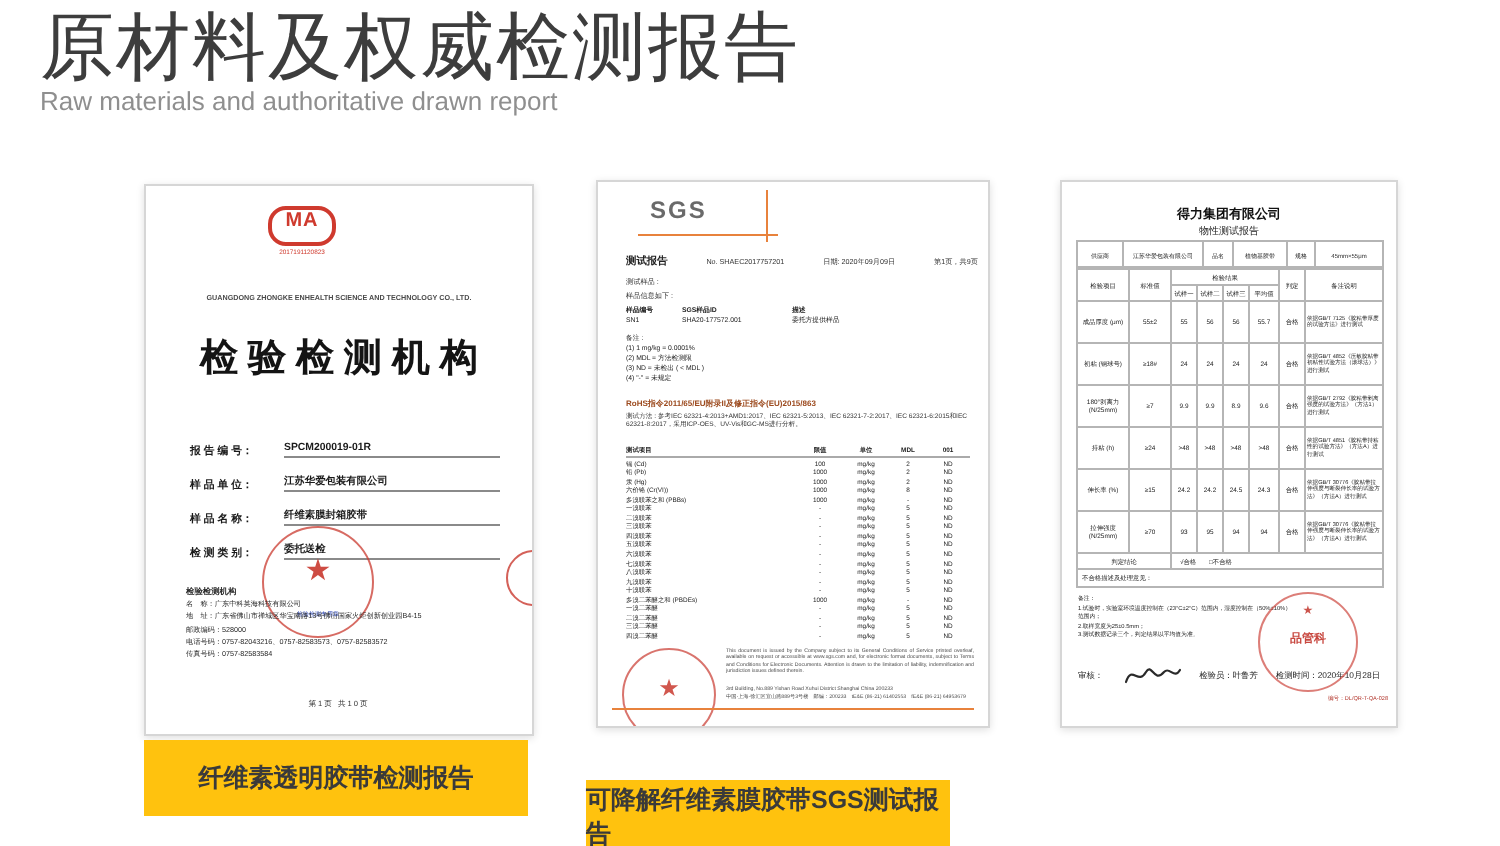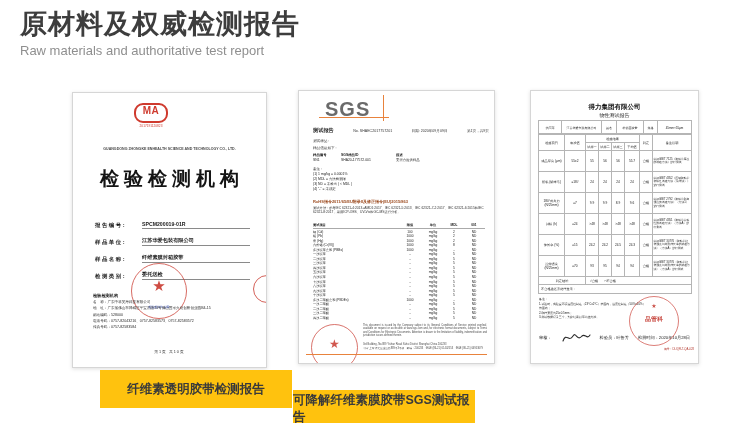--- a/index.html
+++ b/index.html
@@ -1,21 +1,21 @@
 <!DOCTYPE html>
 <html style="--accent-yellow: #ffc20e; --stamp-red: #c9392f; --sgs-orange: #e8823c;"><head>
 <meta charset="utf-8">
 <style>
   html,body{margin:0;padding:0;background:#fff;}
   body{font-family:"Liberation Sans","DejaVu Sans",sans-serif;}
   .stage{position:relative;width:750px;height:423px;background:#fff;overflow:hidden;}
 
   
   .hdr{position:absolute;left:20px;top:8px;}
-  .hdr-title{font-size:27px;font-weight:bold;color:#3d3d3d;letter-spacing:1px;line-height:32px;}
+  .hdr-title{font-size:37px;font-weight:normal;color:#3d3d3d;letter-spacing:1px;line-height:32px;}
   .hdr-sub{font-size:13px;color:#8f8f8f;margin-top:3px;}
 
   
   .doc{position:absolute;background:#fff;border:1px solid #d6d6d6;box-shadow:0 1px 4px rgba(0,0,0,.13);overflow:hidden;}
   .doc *{position:absolute;}
   .doc1{left:72px;top:92px;width:193px;height:274px;}
   .doc2{left:298px;top:90px;width:195px;height:272px;}
   .doc3{left:530px;top:90px;width:167px;height:272px;}
 
   
@@ -32,21 +32,21 @@
   .d1-stamp{left:58px;top:170px;width:54px;height:54px;border:1.6px solid rgba(201,57,47,.75);border-radius:50%;}
   .d1-stamp .star{left:0;right:0;top:14px;text-align:center;font-size:15px;color:rgba(201,57,47,.9);line-height:15px;}
   .d1-stamp .sub{left:0;right:0;bottom:9px;text-align:center;font-size:3px;color:#2b46b5;}
   .d1-org{left:20px;right:10px;top:200px;position:absolute;font-size:3.6px;color:#2a2a2a;line-height:6.2px;}
   .d1-org .org-h{position:static;display:block;font-size:4.2px;font-weight:bold;}
   .d1-org .org-l{position:static;display:block;}
   .edge-stamp{right:-15px;top:182px;width:26px;height:26px;border:1.6px solid rgba(201,57,47,.8);border-radius:50%;}
   .d1-footer{left:0;right:0;bottom:13px;text-align:center;font-size:3.8px;color:#333;letter-spacing:1px;}
 
   
-  .sgs{left:26px;top:7px;font-size:20px;font-weight:bold;color:#6a6a6a;letter-spacing:1px;}
+  .sgs{left:26px;top:7px;font-size:12px;font-weight:bold;color:#6a6a6a;letter-spacing:1px;}
   .sgs-ul{left:20px;top:26px;width:70px;height:1.4px;background:#e8823c;}
   .sgs-vl{left:84px;top:4px;width:1px;height:26px;background:#e8823c;}
   .d2-head{left:14px;right:5px;top:36px;display:flex;justify-content:space-between;align-items:baseline;}
   .d2-head span{position:static;}
   .d2-rt{font-size:5.2px;font-weight:bold;color:#222;}
   .d2-sm{font-size:3.6px;color:#333;}
   .d2-line1{left:14px;top:48px;font-size:3.6px;color:#333;}
   .d2-line2{left:14px;top:55px;font-size:3.6px;color:#333;}
   .d2-sample{left:14px;top:61.5px;width:145px;position:absolute;font-size:3.4px;color:#222;}
   .d2-sample .s-row{position:static;display:flex;line-height:5px;}
@@ -97,32 +97,32 @@
   .d3-sign{left:8px;right:2px;top:240px;display:flex;align-items:center;gap:9px;font-size:4.2px;color:#222;}
   .d3-sign span{position:static;}
   .d3-sign svg{position:static;}
   .d3-stamp{left:98px;top:205px;width:48px;height:48px;border:1.5px solid rgba(201,57,47,.65);border-radius:50%;}
   .d3-stamp .star{left:0;right:0;top:6px;text-align:center;font-size:6px;color:rgba(190,40,30,.8);line-height:6px;}
   .d3-stamp .txt{left:0;right:0;top:18px;text-align:center;font-size:6px;font-weight:bold;color:rgba(190,40,30,.85);}
   .d3-formno{right:4px;top:256px;font-size:2.8px;color:#b3382e;}
 
   
   .bar{position:absolute;top:370px;height:38px;background:var(--accent-yellow,#ffc20e);display:flex;align-items:center;justify-content:center;font-size:12.5px;font-weight:bold;color:#3a3a3a;}
-  .bar1{left:72px;width:192px;margin-left:28px;}
+  .bar1{left:72px;width:192px;}
   .bar2{left:293px;width:182px;margin-top:20px;}
   .bar3{left:523px;width:184px;}
 </style>
 </head>
 <body>
 
 <div class="stage">
 
   <div class="hdr">
     <div class="hdr-title">原材料及权威检测报告</div>
-    <div class="hdr-sub">Raw materials and authoritative test report</div>
+    <div class="hdr-sub">Raw materials and authoritative drawn report</div>
   </div>
 
   <div class="doc doc1">
     <div class="cma">
         <span>MA</span>
       </div>
     <div class="cma-num">2017191120823</div>
     <div class="d1-co-en">GUANGDONG ZHONGKE ENHEALTH SCIENCE AND TECHNOLOGY CO., LTD.</div>
     <div class="d1-title">检验检测机构</div>
     <div class="d1-fields">

